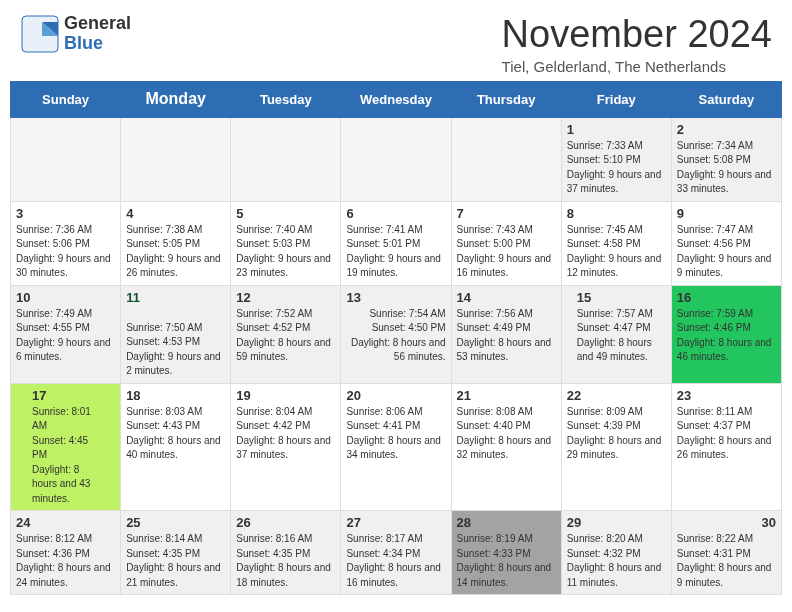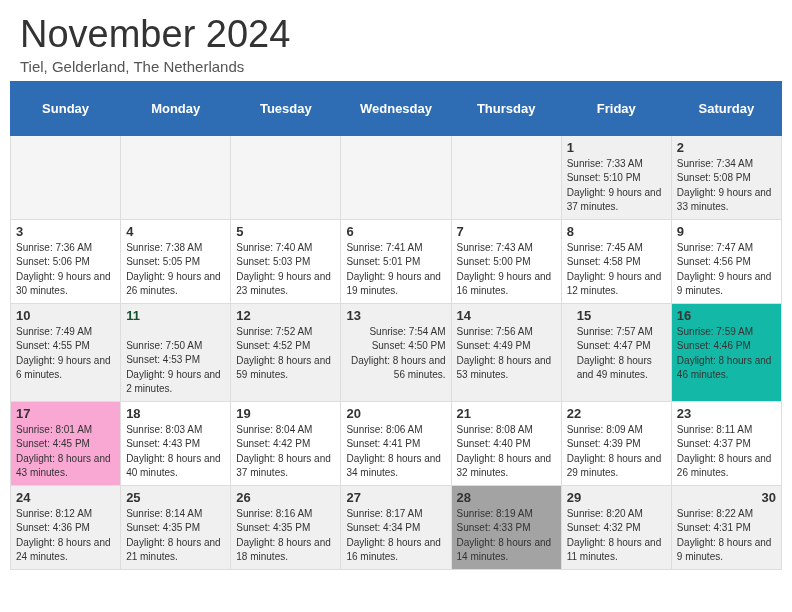--- a/index.html
+++ b/index.html
@@ -5,37 +5,48 @@
     * { box-sizing: border-box; margin: 0; padding: 0; }
     body { font-family: Arial, sans-serif; background: #fff; width: 792px; min-height: 612px; }
   </style>
 </head>
 <body>
 
 <div style="width:792px; background:#fff; padding-bottom:10px;">
 
   <div style="display:flex; align-items:flex-start; padding:14px 20px 6px 20px;">
 
+    <div style="display:flex; align-items:center; margin-right:auto;">
+      <svg width="40" height="40" viewBox="0 0 40 40">
+        <rect x="2" y="2" width="36" height="36" rx="4" fill="#e8f0fa" stroke="#2e6db4" stroke-width="1"></rect>
+        <polygon points="22,8 38,8 38,22" fill="#2e6db4"></polygon>
+        <polygon points="22,8 38,22 22,22" fill="#5a9fd4"></polygon>
+      </svg>
+      <div style="margin-left:4px;">
+        <div style="font-size:18px; font-weight:bold; color:#333; line-height:1.1;">General</div>
+        <div style="font-size:18px; font-weight:bold; color:#2e6db4; line-height:1.1;">Blue</div>
+      </div>
+    </div>
 
     <div style="text-align:left;">
       <div style="font-size:38px; font-weight:300; color:#333; line-height:1.1;">November 2024</div>
       <div style="font-size:15px; color:#555; margin-top:2px;">Tiel, Gelderland, The Netherlands</div>
     </div>
   </div>
 
   <table style="width:calc(100% - 20px); margin:0 10px; border-collapse:collapse;">
     <thead>
       <tr>
         <th style="background:#2e6db4; color:white; text-align:center; padding:6px 4px; font-size:13px; font-weight:bold; border:1px solid #2e6db4;">Sunday</th>
-        <th style="background:#2e6db4; color:white; text-align:center; padding:6px 4px; font-size:13px; font-weight:bold; border:1px solid #2e6db4;">Monday</th>
+        <th style="background:#2e6db4; color:white; text-align:center; padding:6px 4px; font-size:16px; font-weight:bold; border:1px solid #2e6db4;">Monday</th>
         <th style="background:#2e6db4; color:white; text-align:center; padding:6px 4px; font-size:13px; font-weight:bold; border:1px solid #2e6db4;">Tuesday</th>
         <th style="background:#2e6db4; color:white; text-align:center; padding:6px 4px; font-size:13px; font-weight:bold; border:1px solid #2e6db4;">Wednesday</th>
         <th style="background:#2e6db4; color:white; text-align:center; padding:6px 4px; font-size:13px; font-weight:bold; border:1px solid #2e6db4;">Thursday</th>
         <th style="background:#2e6db4; color:white; text-align:center; padding:6px 4px; font-size:13px; font-weight:bold; border:1px solid #2e6db4;">Friday</th>
-        <th style="background:#2e6db4; color:white; text-align:center; padding:19px 4px; font-size:13px; font-weight:bold; border:1px solid #2e6db4;">Saturday</th>
+        <th style="background:#2e6db4; color:white; text-align:center; padding:10px 4px; font-size:13px; font-weight:bold; border:1px solid #2e6db4;">Saturday</th>
       </tr>
     </thead>
     <tbody id="calendar-body">
     <tr>
           <td style="vertical-align: top; border: 1px solid rgb(221, 221, 221); padding: 4px 5px; width: 110px; min-height: 78px; background: rgb(245, 245, 245);"></td>
           <td style="vertical-align: top; border: 1px solid rgb(221, 221, 221); padding: 4px 5px; width: 110px; min-height: 78px; background: rgb(245, 245, 245);"></td>
           <td style="vertical-align: top; border: 1px solid rgb(221, 221, 221); padding: 4px 5px; width: 110px; min-height: 78px; background: rgb(245, 245, 245);"></td>
           <td style="vertical-align: top; border: 1px solid rgb(221, 221, 221); padding: 4px 5px; width: 110px; min-height: 78px; background: rgb(245, 245, 245);"></td>
           <td style="vertical-align: top; border: 1px solid rgb(221, 221, 221); padding: 4px 5px; width: 110px; min-height: 78px; background: rgb(245, 245, 245);"></td>
           <td style="vertical-align: top; border: 1px solid rgb(221, 221, 221); padding: 4px 5px; width: 110px; min-height: 78px; background: rgb(240, 240, 240);">
@@ -125,29 +136,29 @@
             <div style="font-size: 10px; color: rgb(51, 51, 51); line-height: 1.45; white-space: pre-line;">Sunrise: 7:56 AM
 Sunset: 4:49 PM
 Daylight: 8 hours and 53 minutes.</div>
           </td>
           <td style="vertical-align: top; border: 1px solid rgb(221, 221, 221); padding: 4px 15px; width: 110px; min-height: 78px; background: rgb(240, 240, 240);">
             <div style="font-size: 13px; font-weight: bold; color: rgb(51, 51, 51); margin-bottom: 2px;">15</div>
             <div style="font-size: 10px; color: rgb(51, 51, 51); line-height: 1.45; white-space: pre-line;">Sunrise: 7:57 AM
 Sunset: 4:47 PM
 Daylight: 8 hours and 49 minutes.</div>
           </td>
-          <td style="vertical-align: top; border: 1px solid rgb(221, 221, 221); padding: 4px 5px; width: 110px; min-height: 78px; background: #14b8a6;">
+          <td style="vertical-align: top; border: 1px solid rgb(221, 221, 221); padding: 4px 5px; width: 110px; min-height: 78px; background: #22c55e;">
             <div style="font-size: 13px; font-weight: bold; color: rgb(51, 51, 51); margin-bottom: 2px;">16</div>
             <div style="font-size: 10px; color: rgb(51, 51, 51); line-height: 1.45; white-space: pre-line;">Sunrise: 7:59 AM
 Sunset: 4:46 PM
 Daylight: 8 hours and 46 minutes.</div>
           </td>
         </tr>
         <tr>
-          <td style="vertical-align: top; border: 1px solid rgb(221, 221, 221); padding: 4px 5px; width: 110px; min-height: 78px; background: #f9a8d4;">
+          <td style="vertical-align: top; border: 1px solid rgb(221, 221, 221); padding: 4px 21px; width: 110px; min-height: 78px; background: #bef264;">
             <div style="font-size: 13px; font-weight: bold; color: rgb(51, 51, 51); margin-bottom: 2px;">17</div>
             <div style="font-size: 10px; color: rgb(51, 51, 51); line-height: 1.45; white-space: pre-line;">Sunrise: 8:01 AM
 Sunset: 4:45 PM
 Daylight: 8 hours and 43 minutes.</div>
           </td>
           <td style="vertical-align: top; border: 1px solid rgb(221, 221, 221); padding: 4px 5px; width: 110px; min-height: 78px; background: rgb(255, 255, 255);">
             <div style="font-size: 13px; font-weight: bold; color: rgb(51, 51, 51); margin-bottom: 2px;">18</div>
             <div style="font-size: 10px; color: rgb(51, 51, 51); line-height: 1.45; white-space: pre-line;">Sunrise: 8:03 AM
 Sunset: 4:43 PM
 Daylight: 8 hours and 40 minutes.</div>

